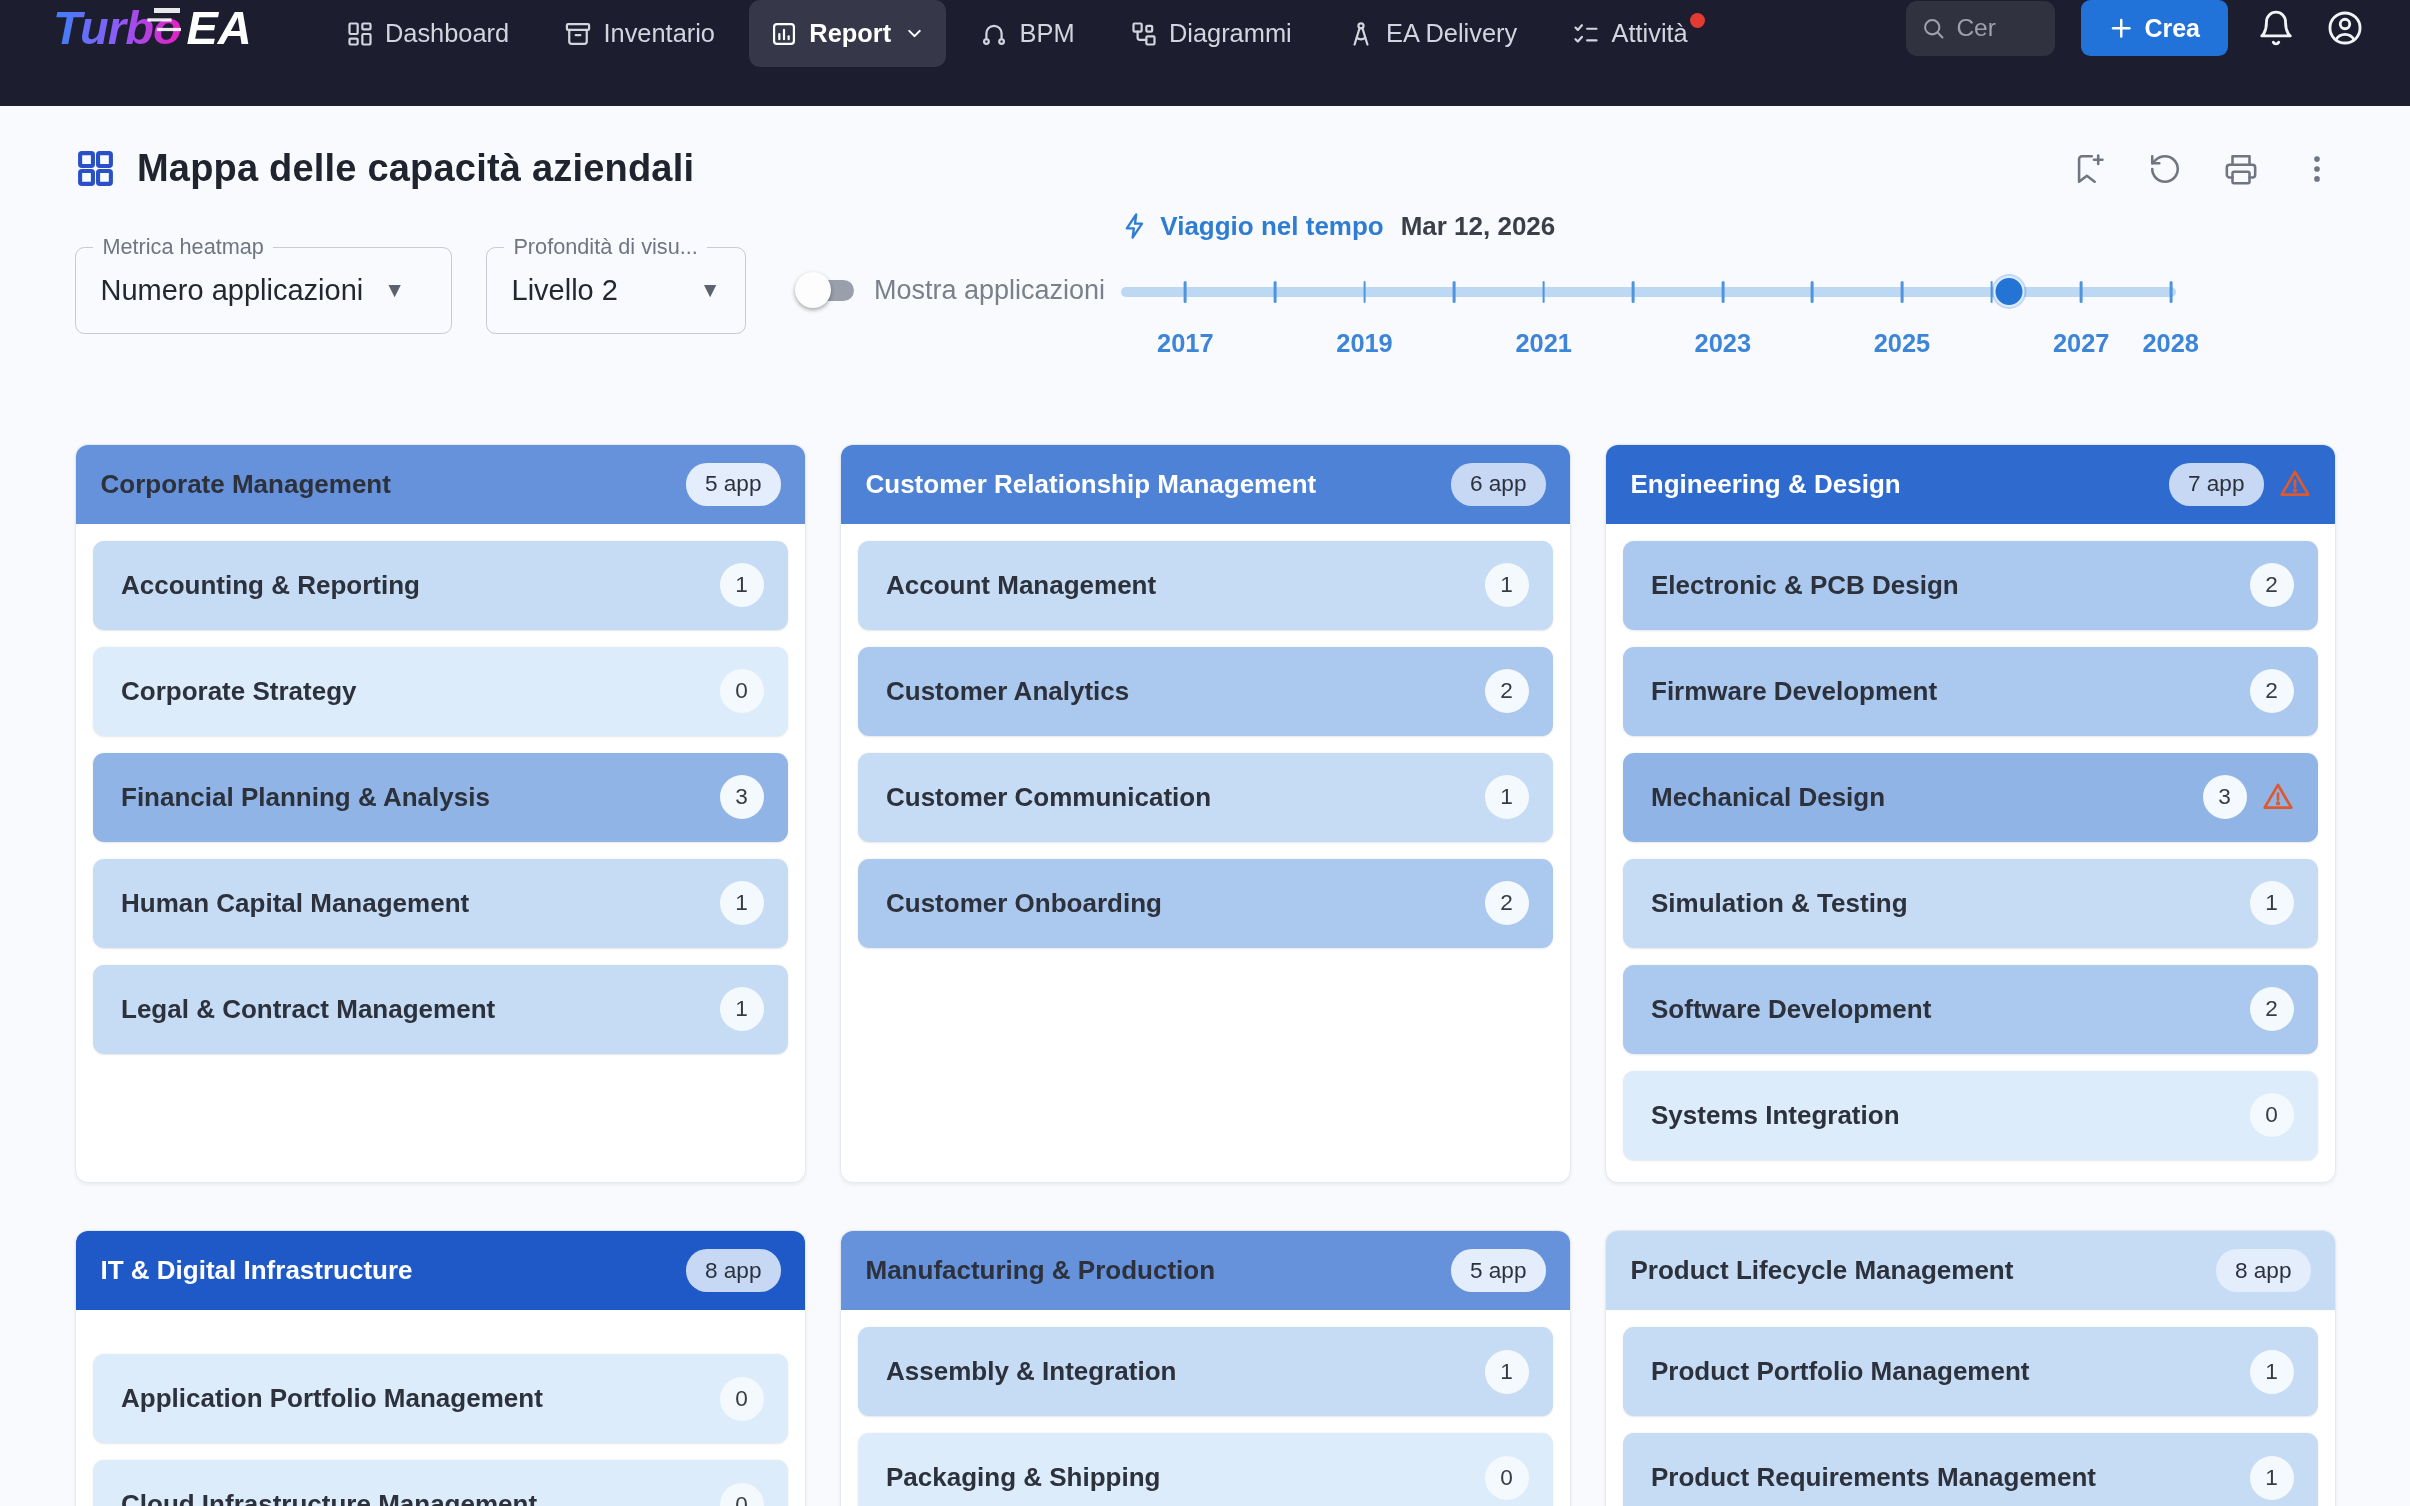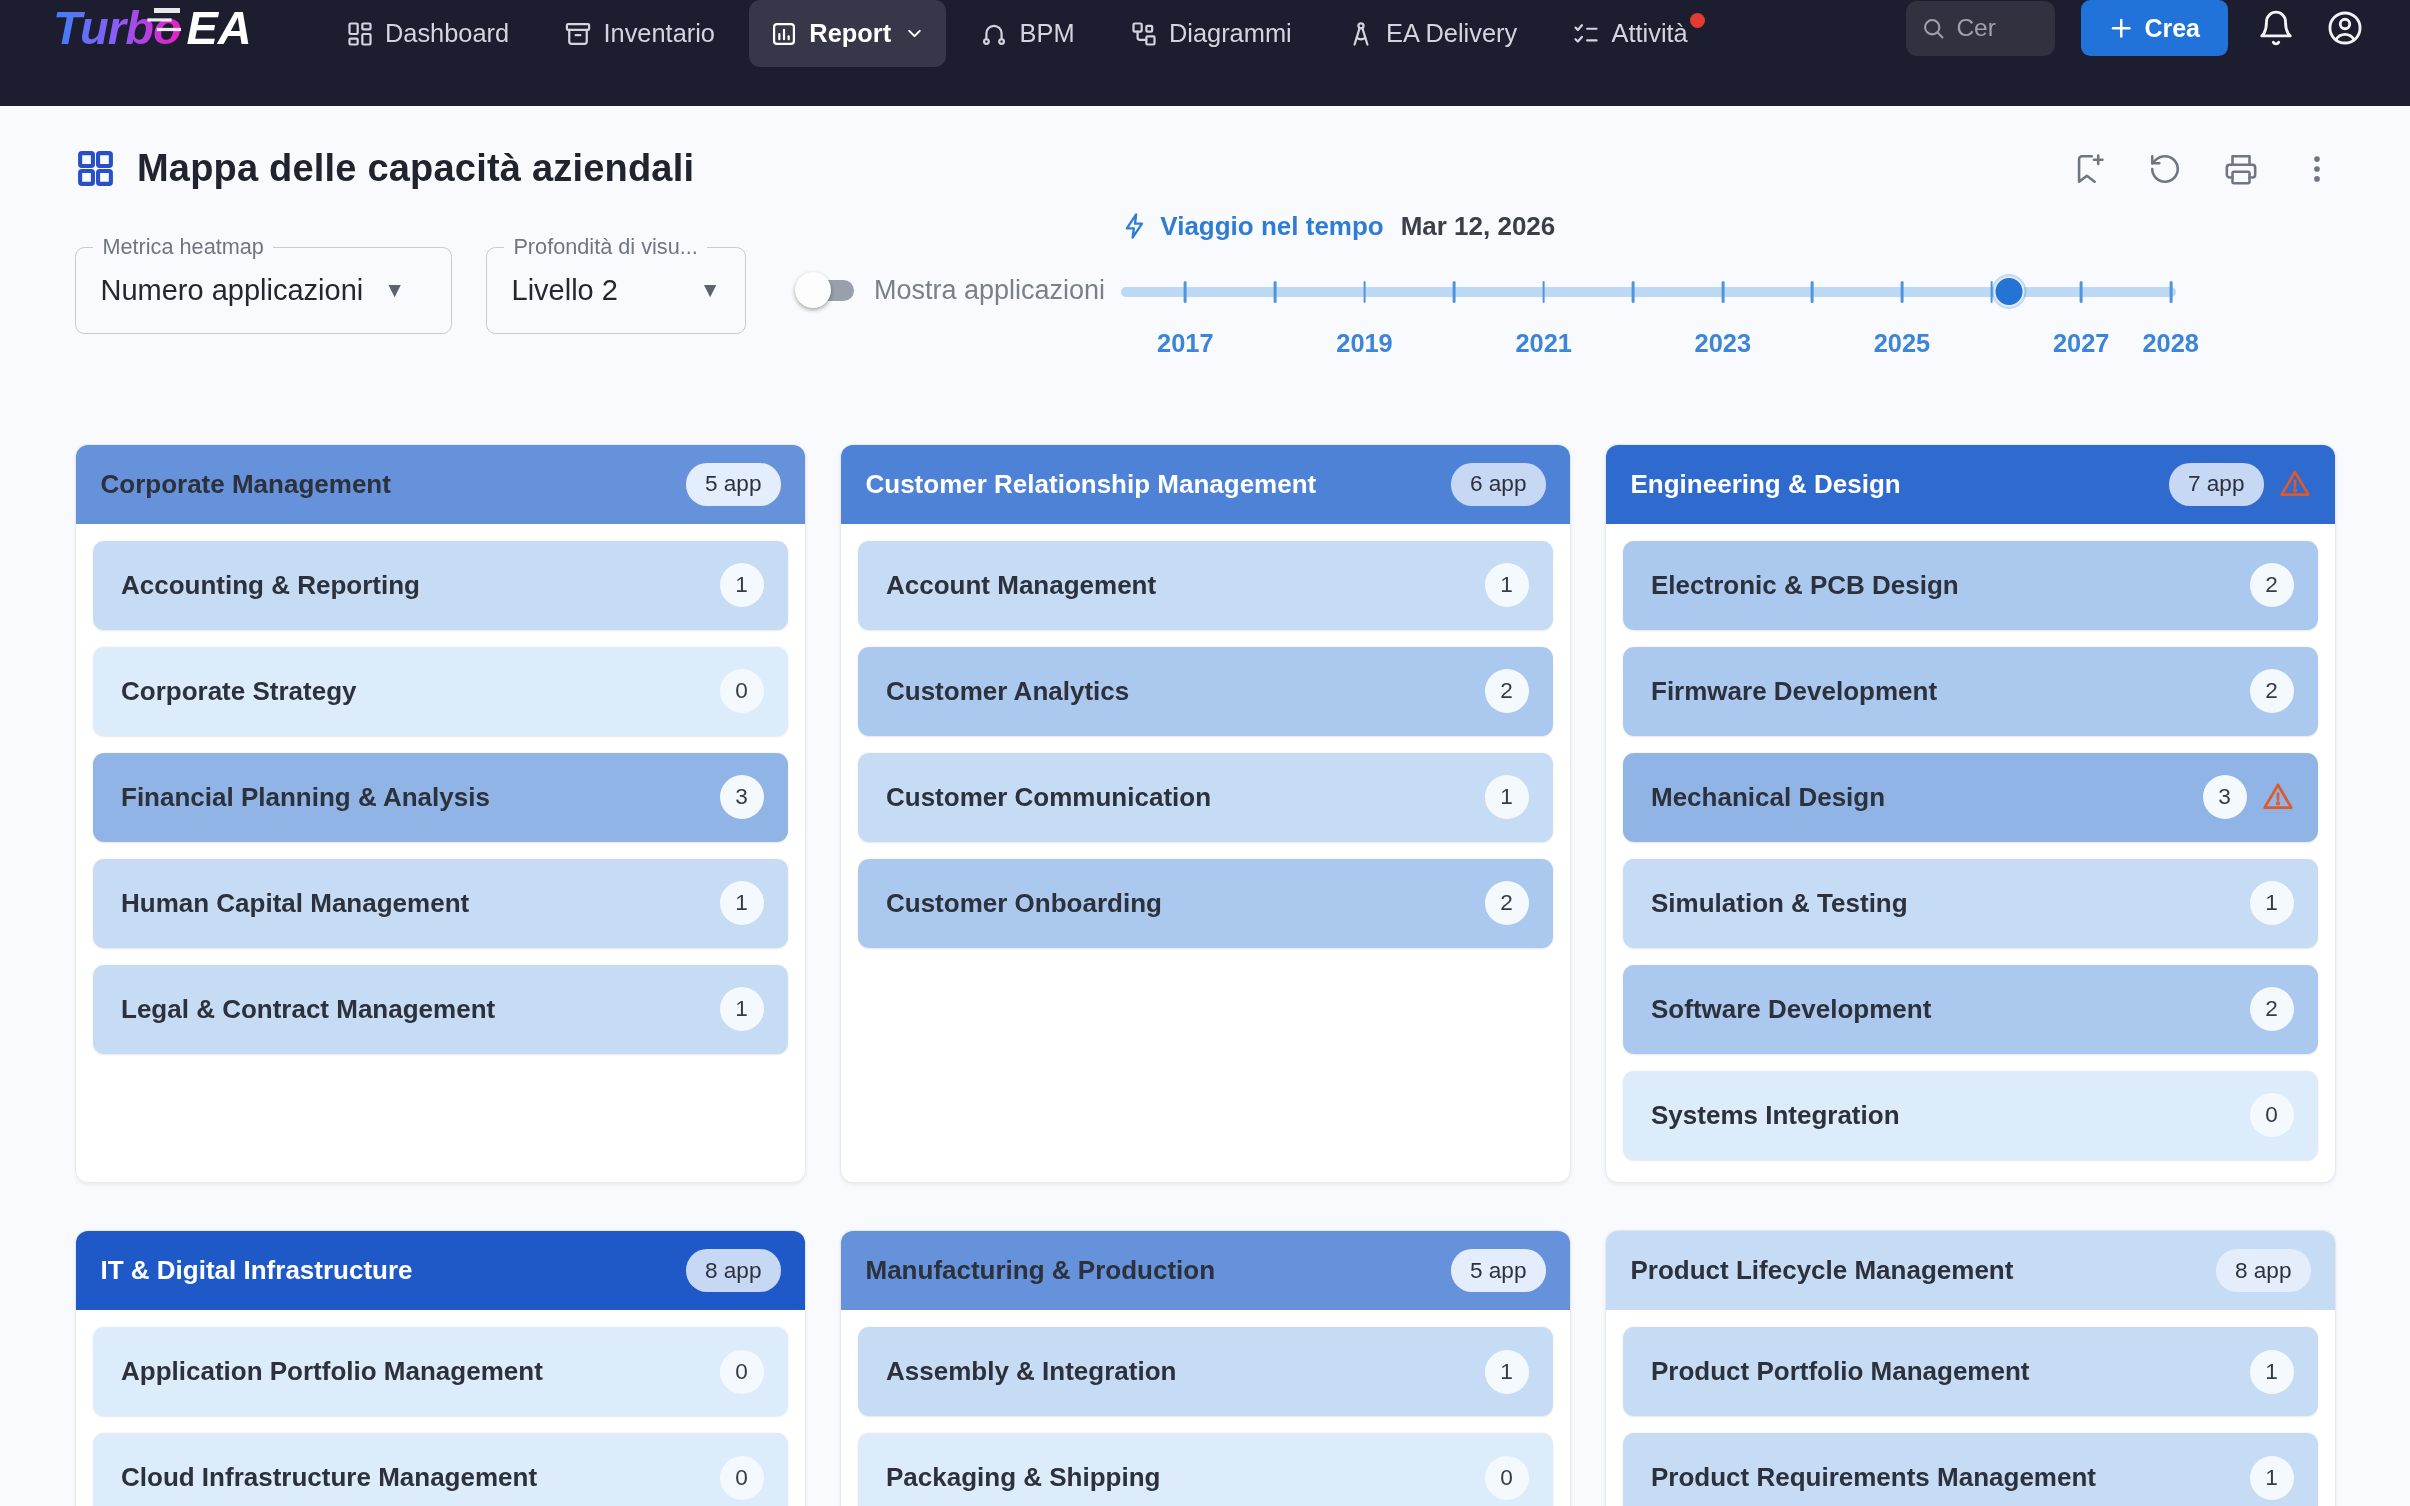--- a/index.html
+++ b/index.html
@@ -451,21 +451,21 @@
 </div>
   </section>
 
   <section class="card">
     <div class="card-header light-text" style="background: rgb(31, 88, 199);">
       <span class="card-title">IT &amp; Digital Infrastructure</span>
       <span class="app-badge">8 app</span>
 
     </div>
     <div class="card-body">
-  <div class="cap-row" style="background: rgb(221, 236, 250);">
+  <div class="cap-row" style="background: rgb(221, 236, 250); margin-top: 27px;">
     <span class="cap-name">Application Portfolio Management</span>
     <span class="count-badge">0</span>
 
   </div>
 
   <div class="cap-row" style="background: rgb(221, 236, 250);">
     <span class="cap-name">Cloud Infrastructure Management</span>
     <span class="count-badge">0</span>
 
   </div>

